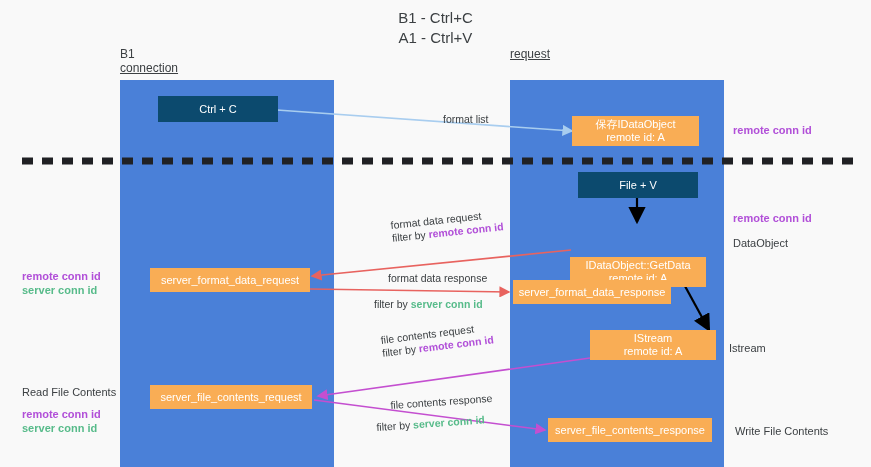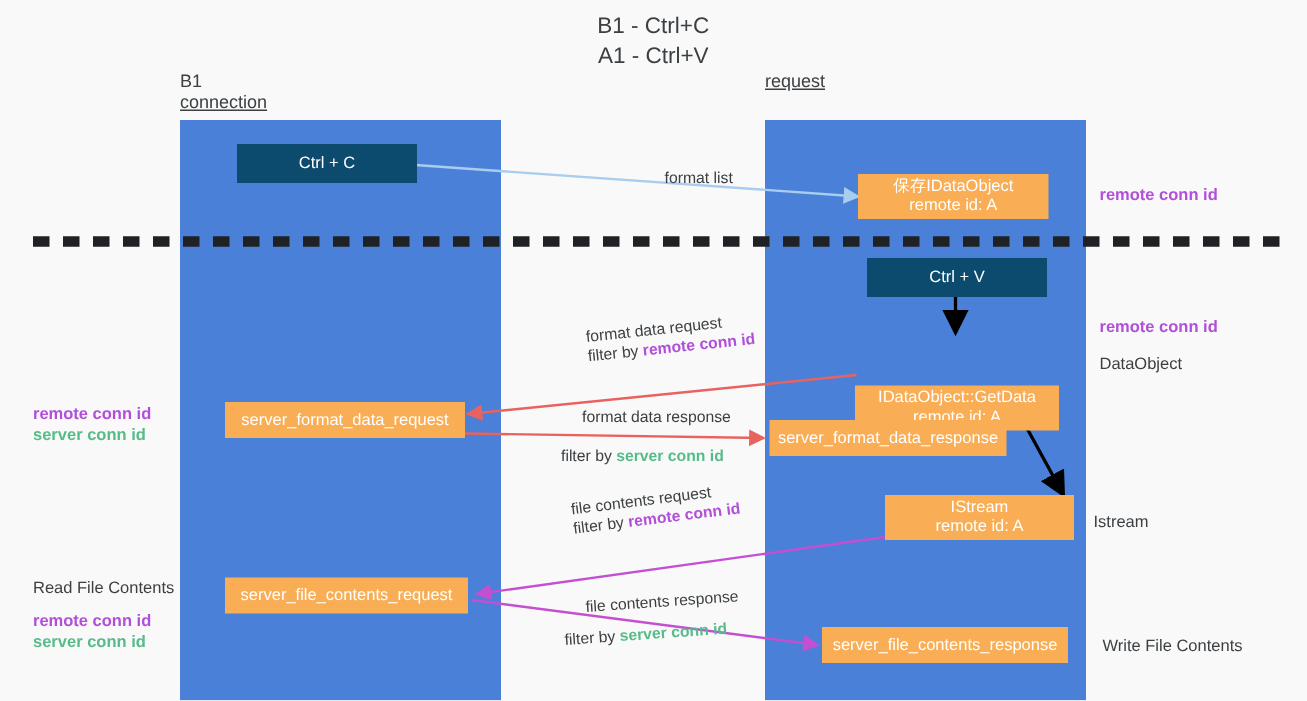--- a/index.html
+++ b/index.html
@@ -148,21 +148,21 @@
   <div class="node green" style="left:158px; top:96px; width:120px; height:26px;">
     <span>Ctrl + C</span>
   </div>
 
   <div class="node orange" style="left:572px; top:116px; width:127px; height:30px;text-align:right;">
     <span>保存IDataObject</span>
     <span class="sub">remote id: A</span>
   </div>
 
   <div class="node green" style="left:578px; top:172px; width:120px; height:26px;">
-    <span>Ctrl + V</span>
+    <span>File + V</span>
   </div>
 
   <div class="node orange" style="left:570px; top:228px; width:136px; height:30px;margin-top:29px;">
     <span>IDataObject::GetData</span>
     <span class="sub">remote id: A</span>
   </div>
 
   <div class="node orange" style="left:150px; top:268px; width:160px; height:24px;">
     <span>server_format_data_request</span>
   </div>

